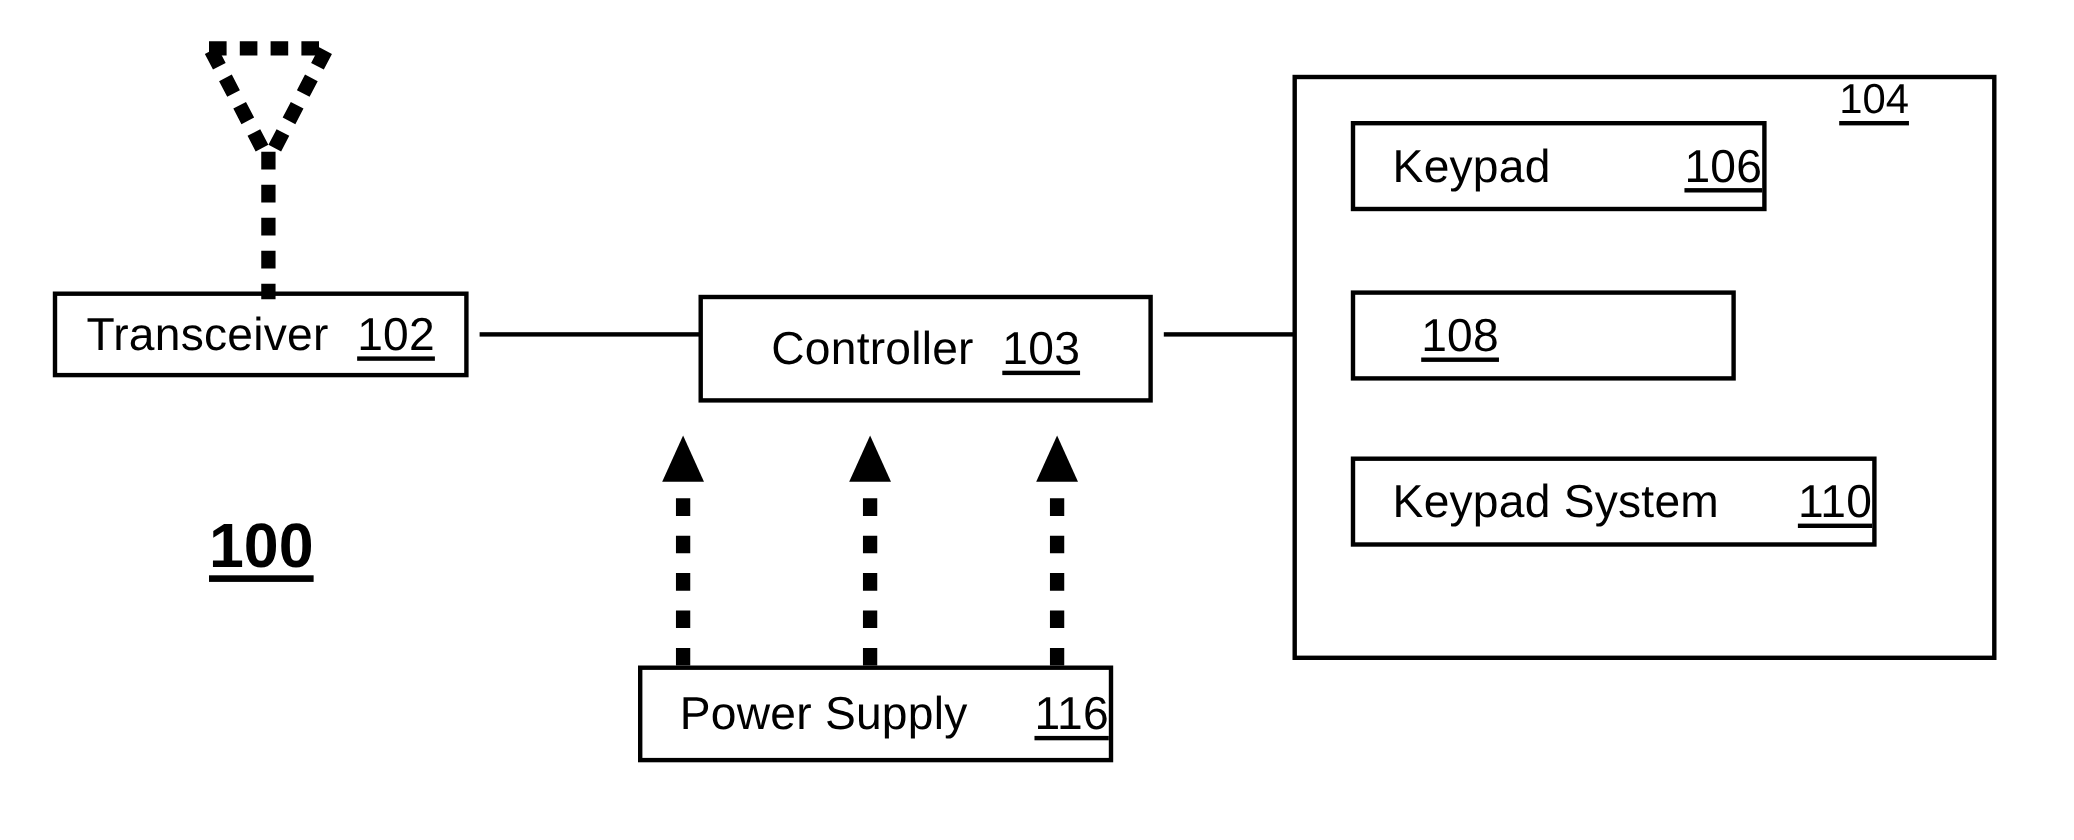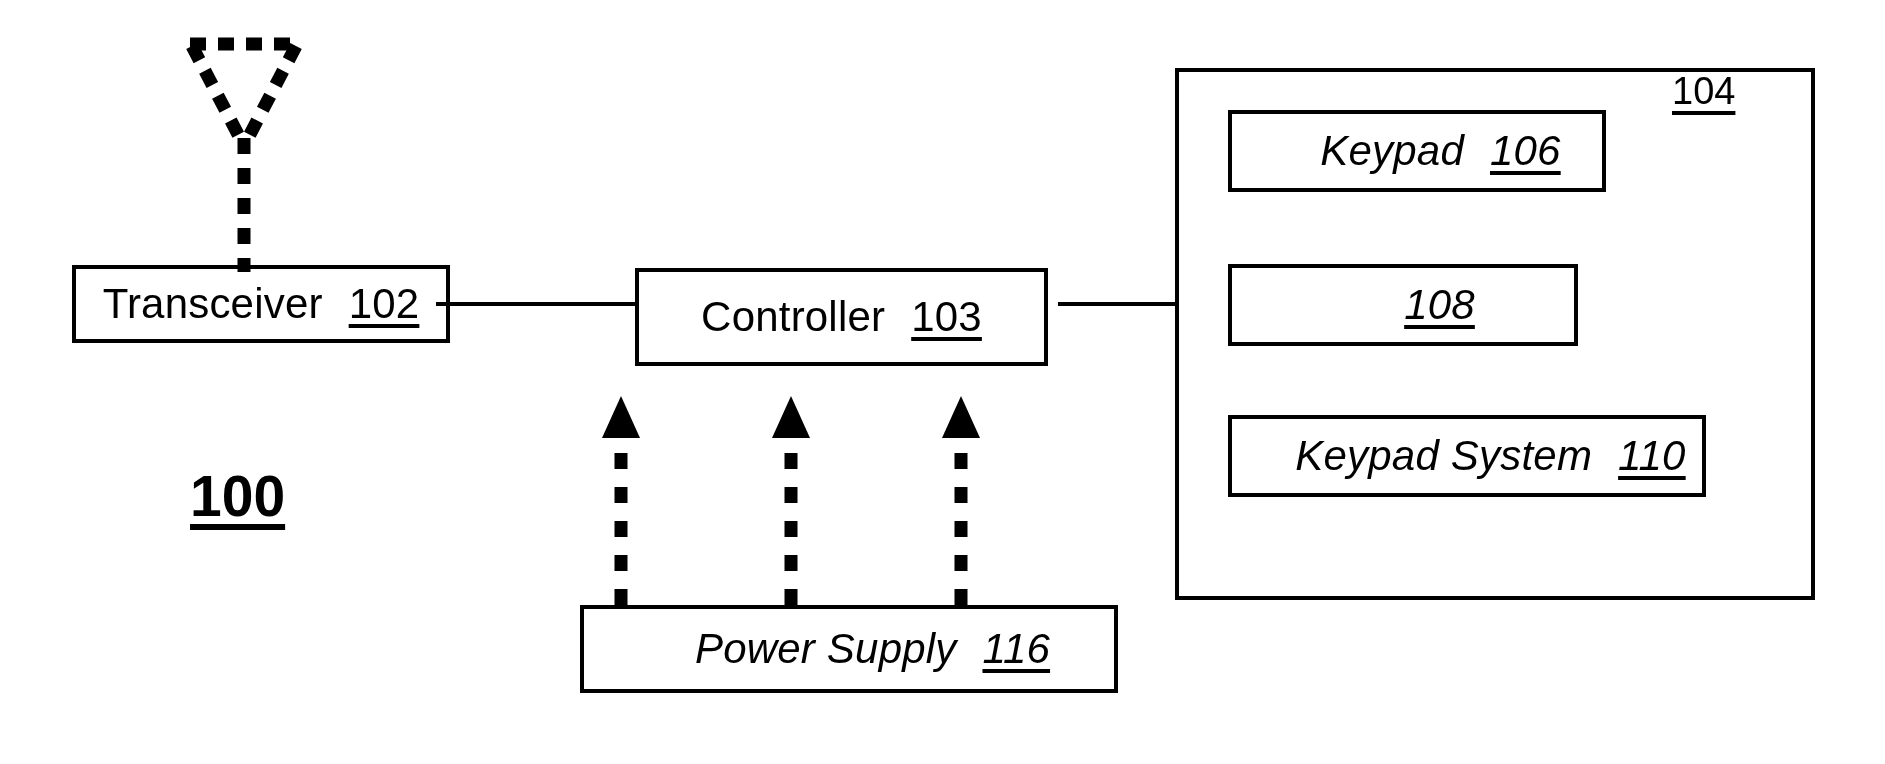--- a/index.html
+++ b/index.html
@@ -38,43 +38,42 @@
     display: flex;
     align-items: center;
     justify-content: center;
     white-space: nowrap;
     font-size: 42px;
     line-height: 1;
     letter-spacing: 0.2px;
   }
 
   .box-label.left-align {
-    justify-content: center;
-    padding-left: 47px;
-    font-style: italic;
+    justify-content: space-between;
+    padding-left: 34px;
   }
 
   .ref-num {
     text-decoration: underline;
     text-underline-offset: 6px;
     text-decoration-thickness: 4px;
     margin-left: 26px;
   }
 
   
-  #transceiver-box { left: 72px;  top: 265px; width: 378px; height: 78px; }
+  #transceiver-box { left: 48px;  top: 265px; width: 378px; height: 78px; }
   #controller-box  { left: 635px; top: 268px; width: 413px; height: 98px; }
 
   #device-enclosure { left: 1175px; top: 68px; width: 640px; height: 532px; }
 
   #keypad-box  { left: 1228px; top: 110px; width: 378px; height: 82px; }
   #display-box { left: 1228px; top: 264px; width: 350px; height: 82px; }
   #audio-box   { left: 1228px; top: 415px; width: 478px; height: 82px; }
 
-  #power-supply-box { left: 580px; top: 605px; width: 538px; height: 88px; }
+  #power-supply-box { left: 580px; top: 605px; width: 432px; height: 88px; }
 
   
   #enclosure-ref {
     position: absolute;
     left: 1672px;
     top: 72px;
     font-size: 38px;
     line-height: 1;
     text-decoration: underline;
     text-underline-offset: 7px;

